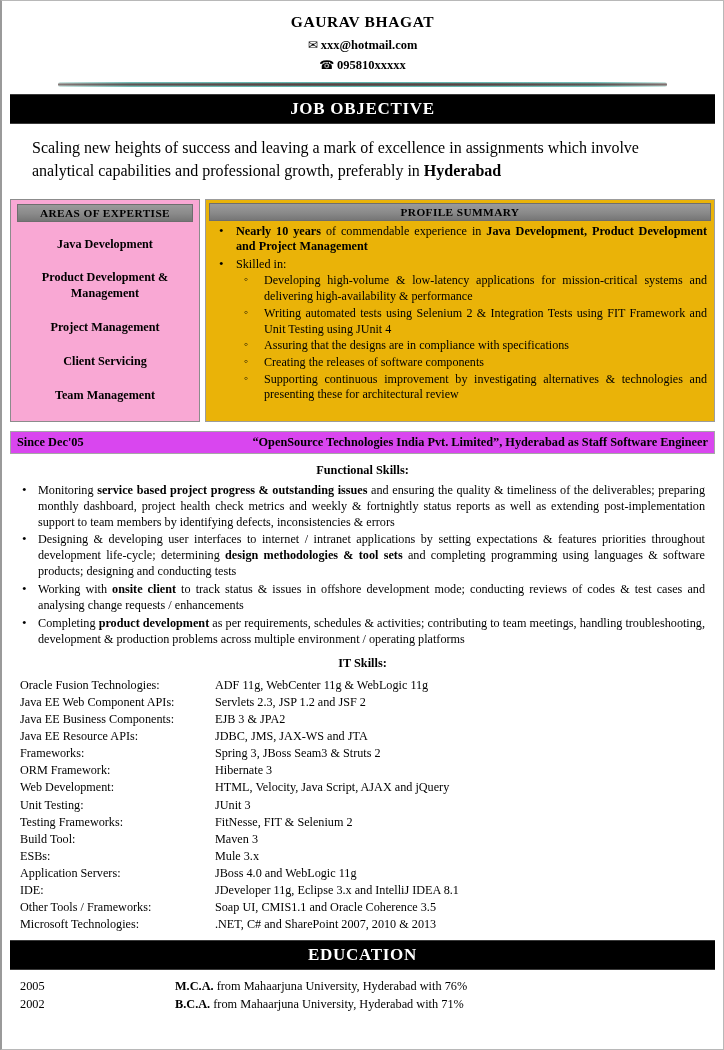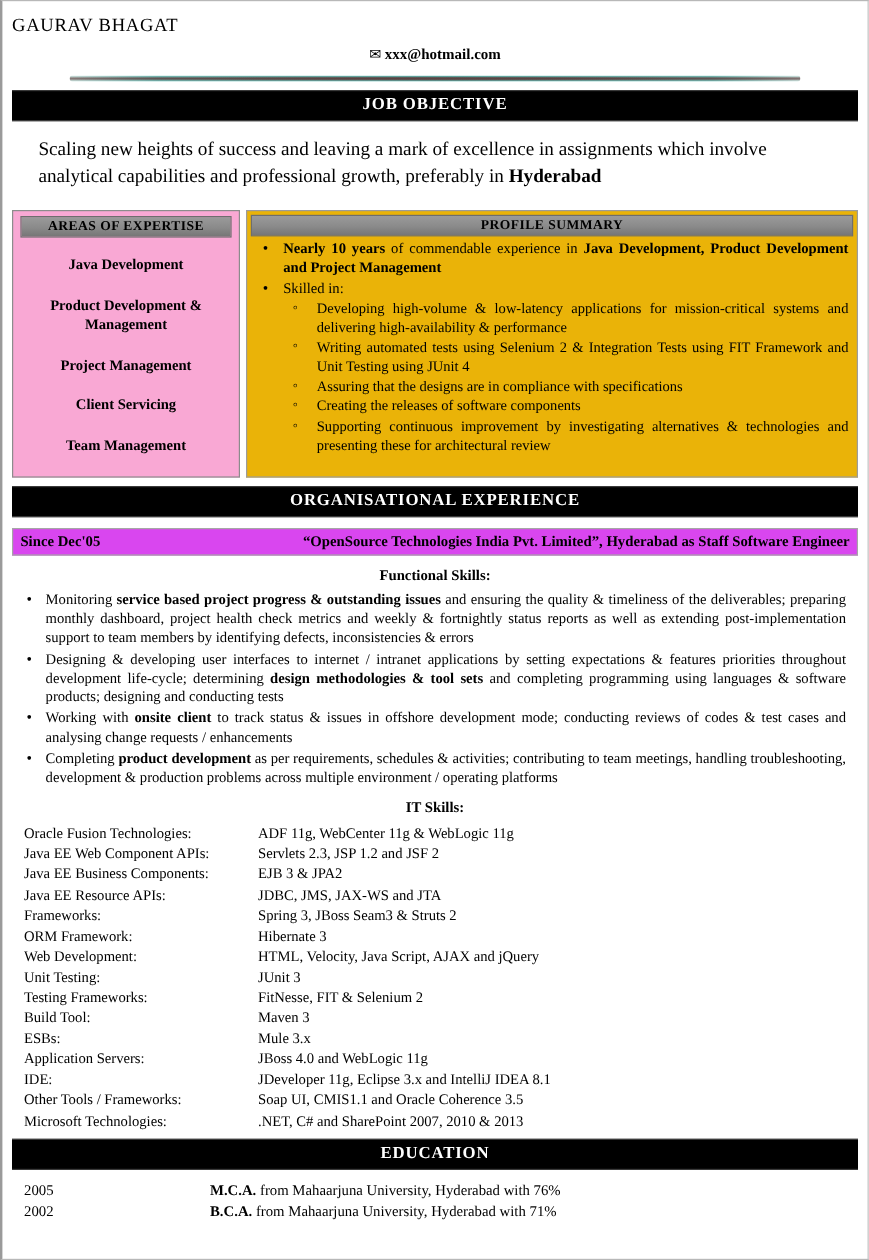--- a/index.html
+++ b/index.html
@@ -21,22 +21,22 @@
     border: 1px solid #b8b8b8;
     border-left: 2px solid #9a9a9a;
     overflow: hidden;
   }
   .inner {
     padding: 6px 8px 0 8px;
   }
 
   
   .name {
-    text-align: left;
-    font-weight: normal;
+    text-align: center;
+    font-weight: bold;
     font-size: 15.5px;
     letter-spacing: 0.6px;
     margin-top: 6px;
     margin-bottom: 7px;
   }
   .contact-line {
     text-align: center;
     font-size: 12.5px;
     font-weight: bold;
     margin-bottom: 4px;
@@ -61,21 +61,21 @@
       radial-gradient(ellipse at 88% 50%, rgba(90,55,55,0.65) 0%, rgba(90,55,55,0) 58%),
       linear-gradient(to right, #cfe8e4 0%, #74c2bb 12%, #5eb6ae 50%, #74c2bb 88%, #cfe8e4 100%);
   }
 
   
   .bar-black {
     background: #000000;
     color: #ffffff;
     text-align: center;
     font-weight: bold;
-    font-size: 14px;
+    font-size: 17px;
     letter-spacing: 0.7px;
     padding: 4px 0 4px 0;
     margin-top: 7px;
     border-top: 1px solid #3a3a3a;
     border-bottom: 1px solid #3a3a3a;
   }
 
   
   .objective {
     font-size: 16px;
@@ -238,20 +238,23 @@
 
 <div class="page">
   <div class="inner">
 
     <div class="name">GAURAV BHAGAT</div>
 
     <div class="contact-line">
       <span class="glyph">✉</span><span>xxx@hotmail.com</span>
     </div>
 
+    <div class="contact-line">
+      <span class="glyph">☎</span><span>095810xxxxx</span>
+    </div>
 
     <div class="divider-wrap">
       <div class="divider"></div>
     </div>
 
     <div class="bar-black">JOB OBJECTIVE</div>
     <div class="objective">
       <span>Scaling new heights of success and leaving a mark of excellence in assignments which involve analytical capabilities and professional growth, preferably in </span><b>Hyderabad</b>
     </div>
 
@@ -281,21 +284,20 @@
                 <li>Assuring that the designs are in compliance with specifications</li>
                 <li>Creating the releases of software components</li>
                 <li>Supporting continuous improvement by investigating alternatives &amp; technologies and presenting these for architectural review</li>
               </ul>
             </li>
           </ul>
         </div>
       </div>
     </div>
 
-    <div class="bar-black">ORGANISATIONAL EXPERIENCE</div>
 
     <div class="emp-bar">
       <div class="emp-since">Since Dec'05</div>
       <div class="emp-role">“OpenSource Technologies India Pvt. Limited”, Hyderabad as Staff Software Engineer</div>
     </div>
 
     <div class="sub-head">Functional Skills:</div>
 
     <ul class="exp">
       <li>

